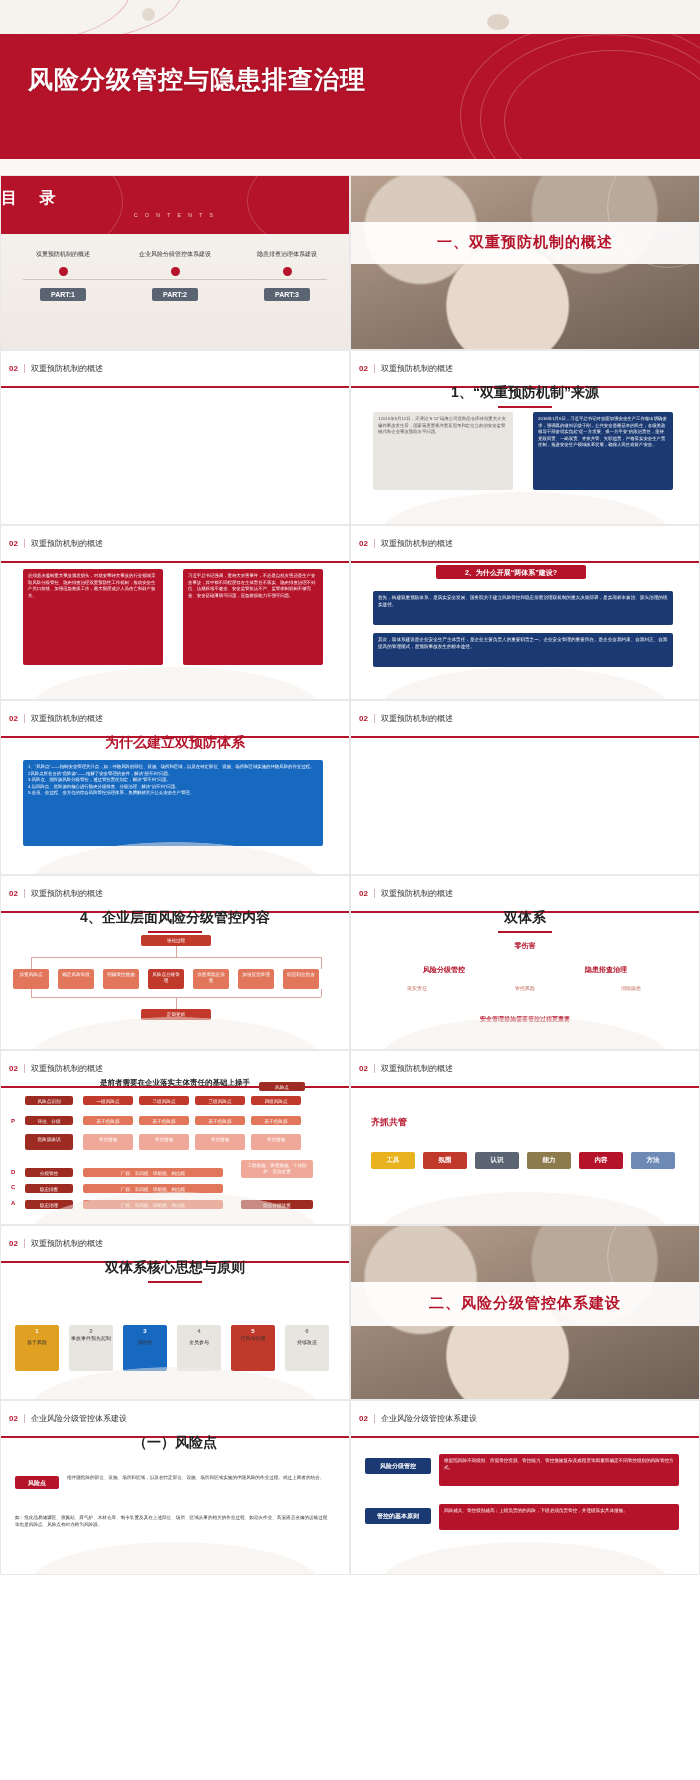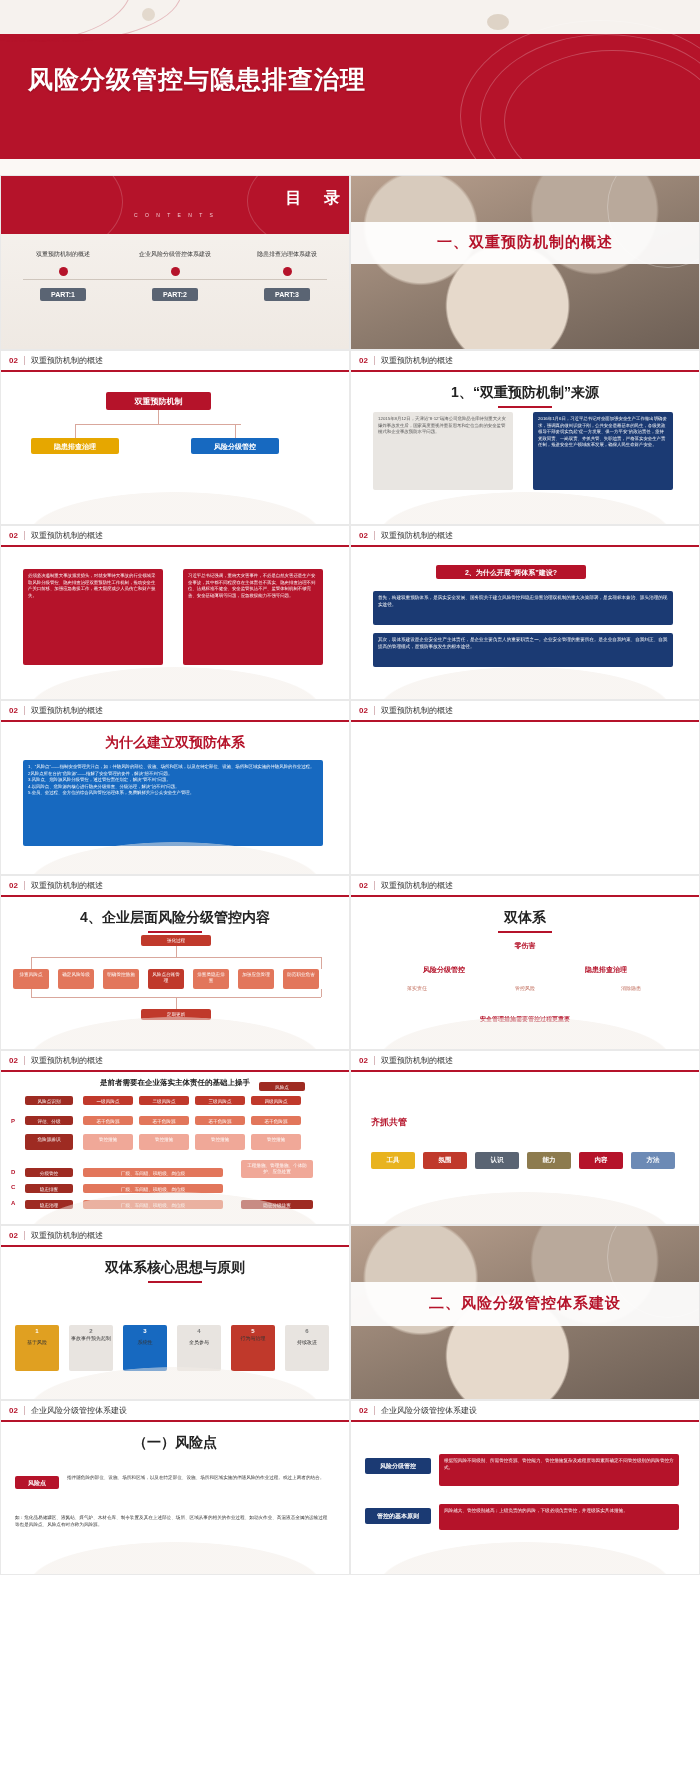--- a/index.html
+++ b/index.html
@@ -13,21 +13,21 @@
   .cover .dot{position:absolute;width:13px;height:13px;border-radius:50%;background:#e3d9cd;}
   .cover .dot2{position:absolute;width:22px;height:16px;border-radius:50%;background:#ded3c6;}
   .cover .ttl{position:absolute;left:28px;top:62px;color:#fff;font-size:25px;font-weight:bold;letter-spacing:1px;line-height:1.38;text-shadow:0 1px 2px rgba(0,0,0,.18);}
   .cover .arcs{position:absolute;right:-60px;top:20px;width:300px;height:170px;}
   .cover .arcs i{position:absolute;border:1px solid rgba(255,255,255,.22);border-radius:50%;display:block;}
   .cover .botband{position:absolute;left:0;bottom:0;width:700px;height:16px;background:#fbf8f5;}
   
   .toc{background:linear-gradient(180deg,#f7f4f0 0%,#efe9e3 100%);}
   .toc .hdr{height:58px;background:#b5132a;position:relative;overflow:hidden;}
   .toc .hdr .ring{position:absolute;border:1px solid rgba(255,255,255,.18);border-radius:50%;}
-  .toc .mu{position:absolute;left:0;right:0;top:12px;text-align:right;color:#fff;font-size:16px;font-weight:bold;letter-spacing:9px;}
+  .toc .mu{position:absolute;left:0;right:0;top:12px;text-align:left;color:#fff;font-size:16px;font-weight:bold;letter-spacing:9px;}
   .toc .cn{position:absolute;left:0;right:0;top:36px;text-align:center;color:#f3c9cf;font-size:5px;letter-spacing:3px;}
   .toc .items{display:flex;justify-content:space-around;margin-top:16px;padding:0 6px;}
   .toc .items div{font-size:6px;color:#333;text-align:center;width:31%;line-height:1.4;}
   .toc .line{position:absolute;left:22px;right:22px;top:103px;height:1px;background:#cfc6bd;}
   .toc .pins{display:flex;justify-content:space-around;margin-top:9px;padding:0 6px;}
   .toc .pin{width:31%;text-align:center;}
   .toc .pin .bub{width:9px;height:9px;border-radius:50%;background:#b5132a;margin:0 auto 7px;}
   .toc .pin .lbl{display:inline-block;background:#5a6473;color:#fff;font-size:7px;font-weight:bold;padding:3px 11px;border-radius:2px;}
   
   .photo{position:relative;background:#8a7f76;overflow:hidden;}
@@ -35,21 +35,21 @@
      radial-gradient(circle at 20% 30%,#d8cbbd 0 18%,transparent 19%),
      radial-gradient(circle at 70% 20%,#b9a99b 0 22%,transparent 23%),
      radial-gradient(circle at 45% 75%,#e6d9cb 0 26%,transparent 27%),
      linear-gradient(160deg,#b9a08e 0%,#8d7b6d 55%,#6d5f55 100%);}
   .photo .band{position:absolute;left:0;right:0;top:46px;height:42px;background:rgba(255,255,255,.93);}
   .photo .band2{position:absolute;left:0;right:0;top:56px;height:44px;background:rgba(255,255,255,.94);}
   .photo .btxt{position:absolute;left:0;right:0;text-align:center;color:#b5132a;font-size:15px;font-weight:bold;letter-spacing:1px;}
   .photo .redcorner{position:absolute;right:-30px;top:-30px;width:120px;height:120px;border:1px solid rgba(255,255,255,.25);border-radius:50%;}
   
   .cs{background:#fff;}
-  .cs .topbar{height:19px;border-bottom:2px solid #b5132a;display:flex;align-items:center;padding:0 8px;}
+  .cs .topbar{height:19px;border-bottom:2px solid #b5132a;display:flex;align-items:center;padding:8px 8px;}
   .cs .num{color:#b5132a;font-size:8px;font-weight:bold;margin-right:6px;}
   .cs .vline{width:1px;height:9px;background:#d8b6ba;margin-right:6px;}
   .cs .bctitle{font-size:8px;color:#333;}
   .cs .body{position:absolute;left:0;right:0;top:21px;bottom:0;}
   .cs .sub{text-align:center;font-size:14px;font-weight:bold;color:#222;margin-top:12px;}
   .underline{width:54px;height:2px;background:#b5132a;margin:4px auto 0;}
   
   .bx{position:absolute;box-sizing:border-box;font-size:5px;line-height:1.5;color:#fff;padding:4px 5px;border-radius:2px;}
   .bx.red{background:#b5132a;}
   .bx.navy{background:#1b3a73;}
@@ -124,30 +124,20 @@
     <div class="btxt" style="top:57px;">
       <span>一、</span><span>双重预防机制的概述</span>
     </div>
   </div>
 
   <div class="slide cs">
     <div class="topbar">
       <span class="num">02</span>
       <span class="vline"></span>
       <span class="bctitle">双重预防机制的概述</span>
-    </div>
-    <div class="body">
-      <div class="wm"></div>
-      <div class="bx red ctr bold" style="left:105px;top:20px;width:105px;height:18px;font-size:8px;line-height:11px;">双重预防机制</div>
-      <div class="bx gold ctr bold" style="left:30px;top:66px;width:88px;height:16px;font-size:7px;line-height:9px;">隐患排查治理</div>
-      <div class="bx blue ctr bold" style="left:190px;top:66px;width:88px;height:16px;font-size:7px;line-height:9px;">风险分级管控</div>
-      <div class="n-line" style="left:157px;top:38px;width:1px;height:14px;"></div>
-      <div class="n-line" style="left:74px;top:52px;width:166px;height:1px;"></div>
-      <div class="n-line" style="left:74px;top:52px;width:1px;height:14px;"></div>
-      <div class="n-line" style="left:234px;top:52px;width:1px;height:14px;"></div>
     </div>
   </div>
 
   <div class="slide cs">
     <div class="topbar">
       <span class="num">02</span>
       <span class="vline"></span>
       <span class="bctitle">双重预防机制的概述</span>
     </div>
     <div class="body">

